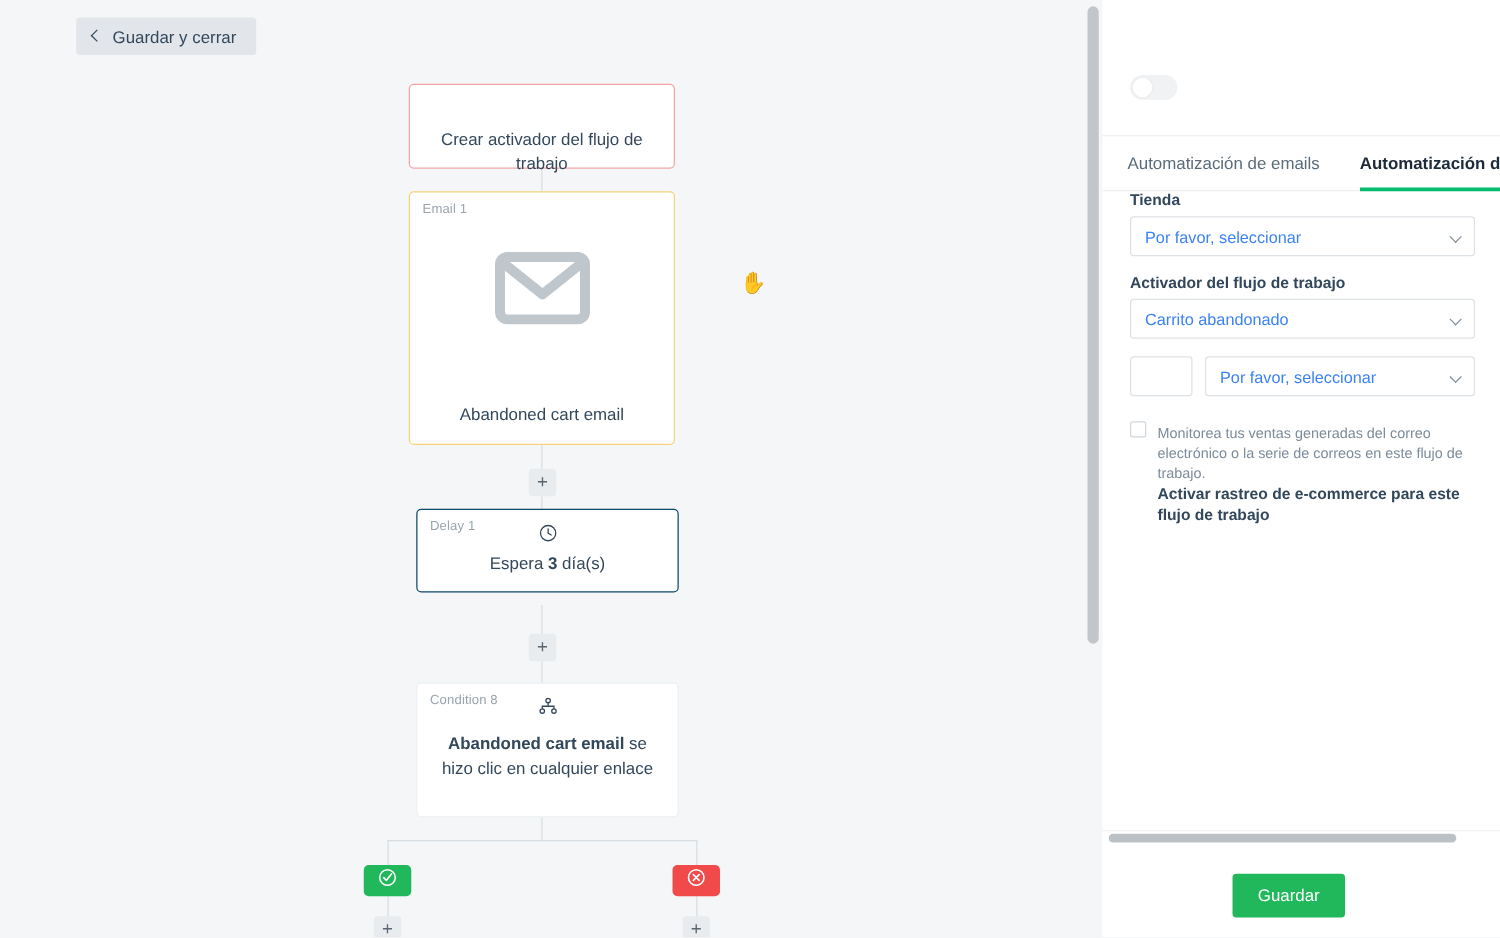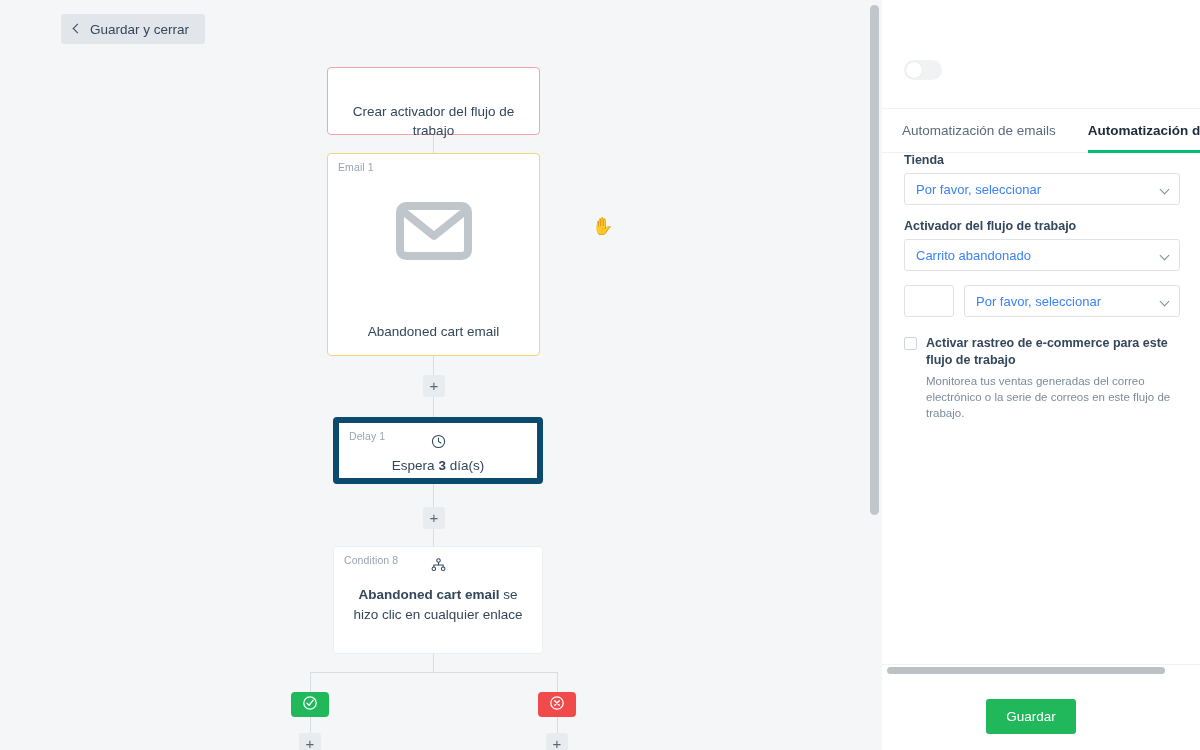--- a/index.html
+++ b/index.html
@@ -74,22 +74,22 @@
     position: absolute; left: 50%; top: 50%;
     transform: translate(-50%, -50%) translateY(-22px);
   }
   #node-email .name {
     position: absolute; left: 0; right: 0; bottom: 16px;
     text-align: center; font-size: 13.5px; color: #33475b;
   }
 
   
   #node-delay {
-    left: 333px; top: 417px; width: 210px; height: 67px;
-    border: 6px solid #0c4a6e;
+    left: 333px; top: 407px; width: 210px; height: 67px;
+    border: 1px solid #0c4a6e;
     box-shadow: 0 0 0 0.5px rgba(0,0,0,.02);
     text-decoration: underline;
   }
   #node-delay .icon-wrap,
   #node-cond .icon-wrap {
     position: absolute; left: 0; right: 0; top: 11px;
     display: flex; justify-content: center;
   }
   #node-delay .body {
     position: absolute; left: 0; right: 0; top: 35px;
@@ -455,22 +455,22 @@
         <input id="qty-input" type="text" value="" style="">
         <div class="select-box">
           <span>Por favor, seleccionar</span>
           <span class="caret"></span>
         </div>
       </div>
 
       <div id="check-block">
         <div id="ecom-check"></div>
         <div id="check-texts">
+          <div id="check-desc">Monitorea tus ventas generadas del correo electrónico o la serie de correos en este flujo de trabajo.</div>
           <div id="check-title">Activar rastreo de e-commerce para este flujo de trabajo</div>
-          <div id="check-desc">Monitorea tus ventas generadas del correo electrónico o la serie de correos en este flujo de trabajo.</div>
         </div>
       </div>
     </div>
 
     <div id="h-scroll-track">
       <div id="h-scroll-thumb"></div>
     </div>
 
     <div id="panel-footer">
       <button id="save-btn">Guardar</button>

